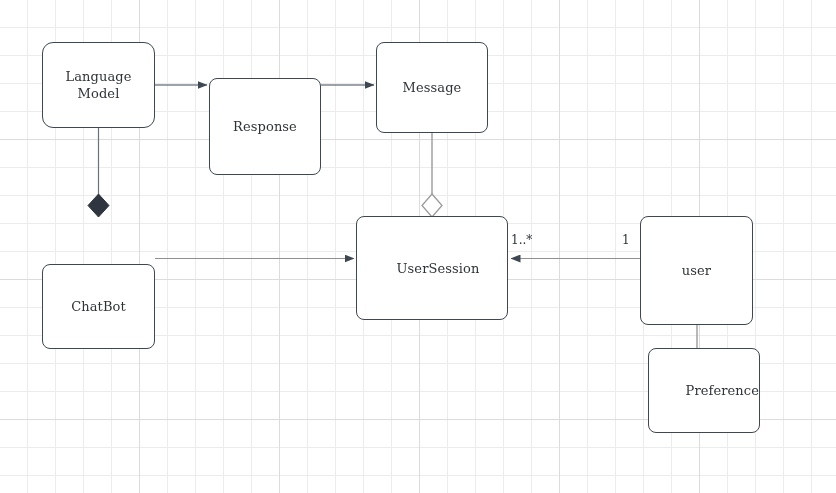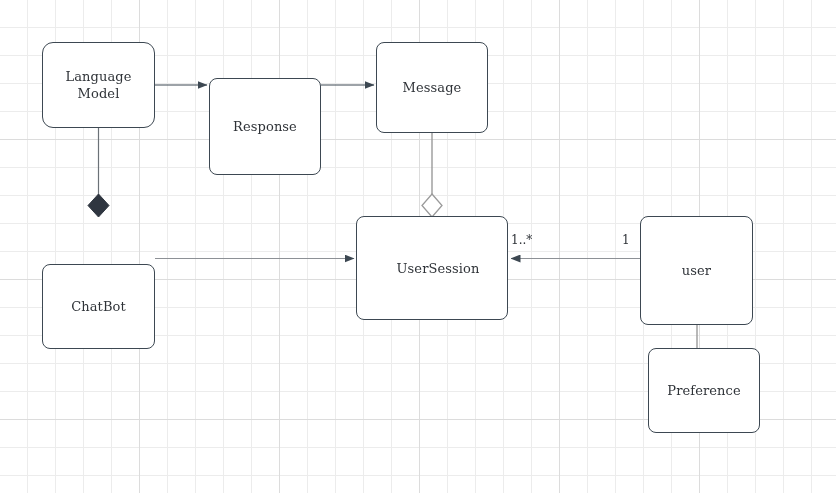--- a/index.html
+++ b/index.html
@@ -138,21 +138,21 @@
   </div>
 
   <div class="node" style="left:356px; top:216px; width:152px; height:104px;padding-left:12px;">
     <span class="node-label">UserSession</span>
   </div>
 
   <div class="node" style="left:640px; top:216px; width:113px; height:109px;">
     <span class="node-label">user</span>
   </div>
 
-  <div class="node" style="left:648px; top:348px; width:112px; height:85px;">
+  <div class="node" style="left:648px; top:348px; width:112px; height:85px;justify-content:flex-end;">
     <span class="node-label">Preference</span>
   </div>
 
   <div class="edge-label" style="left:511px; top:233px;">1..*</div>
 
   <div class="edge-label" style="left:622px; top:233px;">1</div>
 
 </div>
 
 </body></html>

